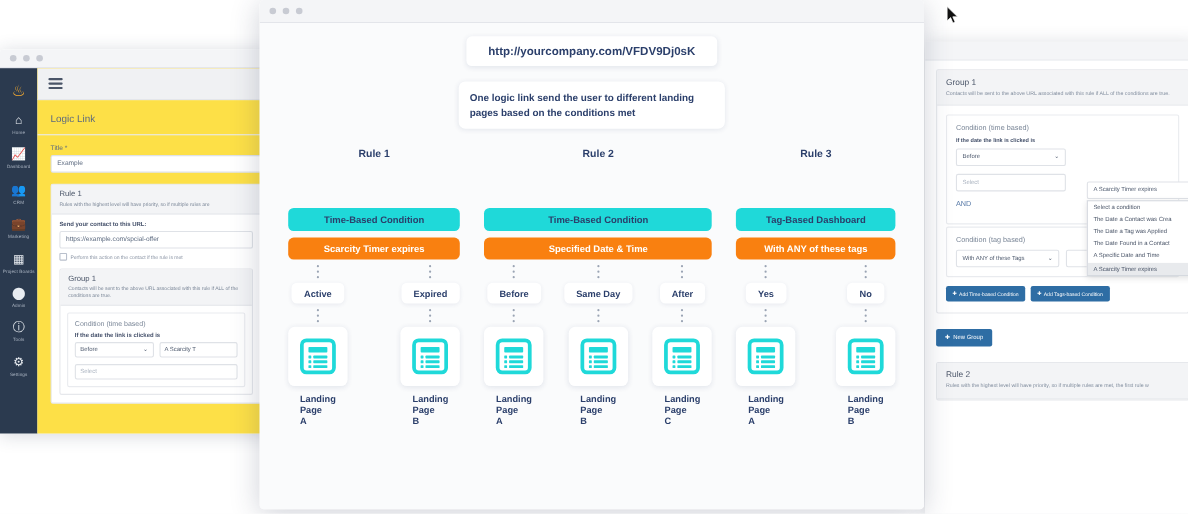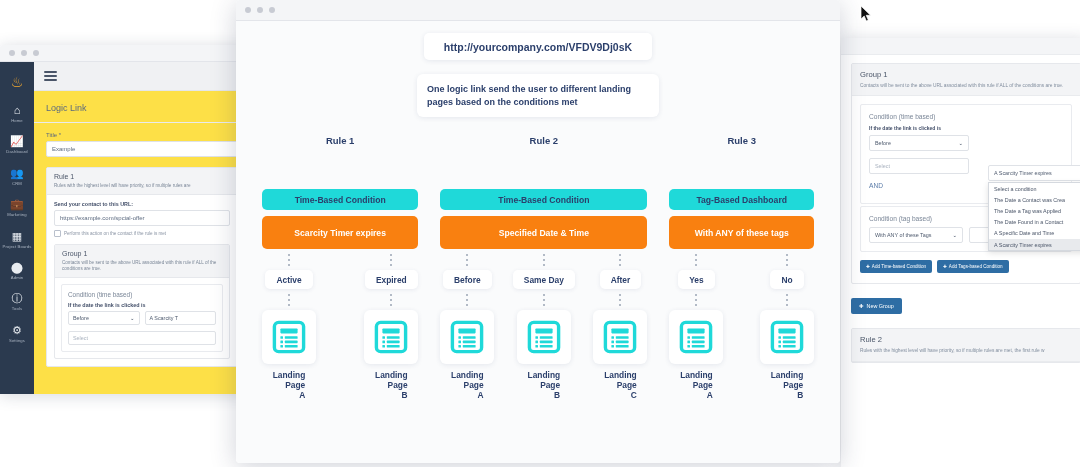--- a/index.html
+++ b/index.html
@@ -88,36 +88,36 @@
 
   .rules{display:flex;justify-content:center;gap:0;margin-top:18px;padding:0 26px;}
   .rule{display:flex;flex-direction:column;align-items:center;}
   .rule.r1{width:160px;}
   .rule.r2{width:212px;margin-left:22px;}
   .rule.r3{width:148px;margin-left:22px;}
   .rule-title{font-size:9.5px;font-weight:bold;color:#2b3f6b;margin-bottom:7px;}
   .cond-cyan{width:100%;height:21px;border-radius:5px;background:#1fd9d9;
              display:flex;align-items:center;justify-content:center;
              font-size:8.6px;font-weight:bold;color:#2b3f6b;margin-top:36px;}
-  .cond-orange{width:100%;height:33px;border-radius:5px;background:#f98010;margin-top:6px;
+  .cond-orange{width:100%;height:20px;border-radius:5px;background:#f98010;margin-top:6px;
                display:flex;align-items:center;justify-content:center;
                font-size:8.6px;font-weight:bold;color:#ffffff;}
 
   .dots{height:21px;display:flex;flex-direction:column;align-items:center;justify-content:center;gap:3px;}
   .dots i{width:2px;height:2px;border-radius:50%;background:#9aa4b4;display:block;}
 
   .branches{display:flex;width:100%;justify-content:space-between;}
   .branch{display:flex;flex-direction:column;align-items:center;}
   .opt{height:19px;background:#ffffff;border-radius:5px;box-shadow:0 1px 4px rgba(40,60,110,.09);
        display:flex;align-items:center;justify-content:center;padding:0 11px;
        font-size:8.4px;font-weight:bold;color:#2b3f6b;white-space:nowrap;}
 
   .lpcard{width:54px;height:54px;background:#ffffff;border-radius:6px;
           box-shadow:0 1px 5px rgba(40,60,110,.10);display:flex;align-items:center;justify-content:center;}
-  .lplabel{margin-top:6px;text-align:right;font-size:8.4px;font-weight:bold;color:#2b3f6b;line-height:10px;}
+  .lplabel{margin-top:6px;text-align:left;font-size:8.4px;font-weight:bold;color:#2b3f6b;line-height:10px;}
 
   
   .cursor{position:absolute;left:860px;top:6px;width:12px;height:16px;z-index:30;}
 </style>
 </head>
 <body>
 
 <div class="win" id="leftwin">
   <div class="titlebar">
     <span class="dot"></span>

